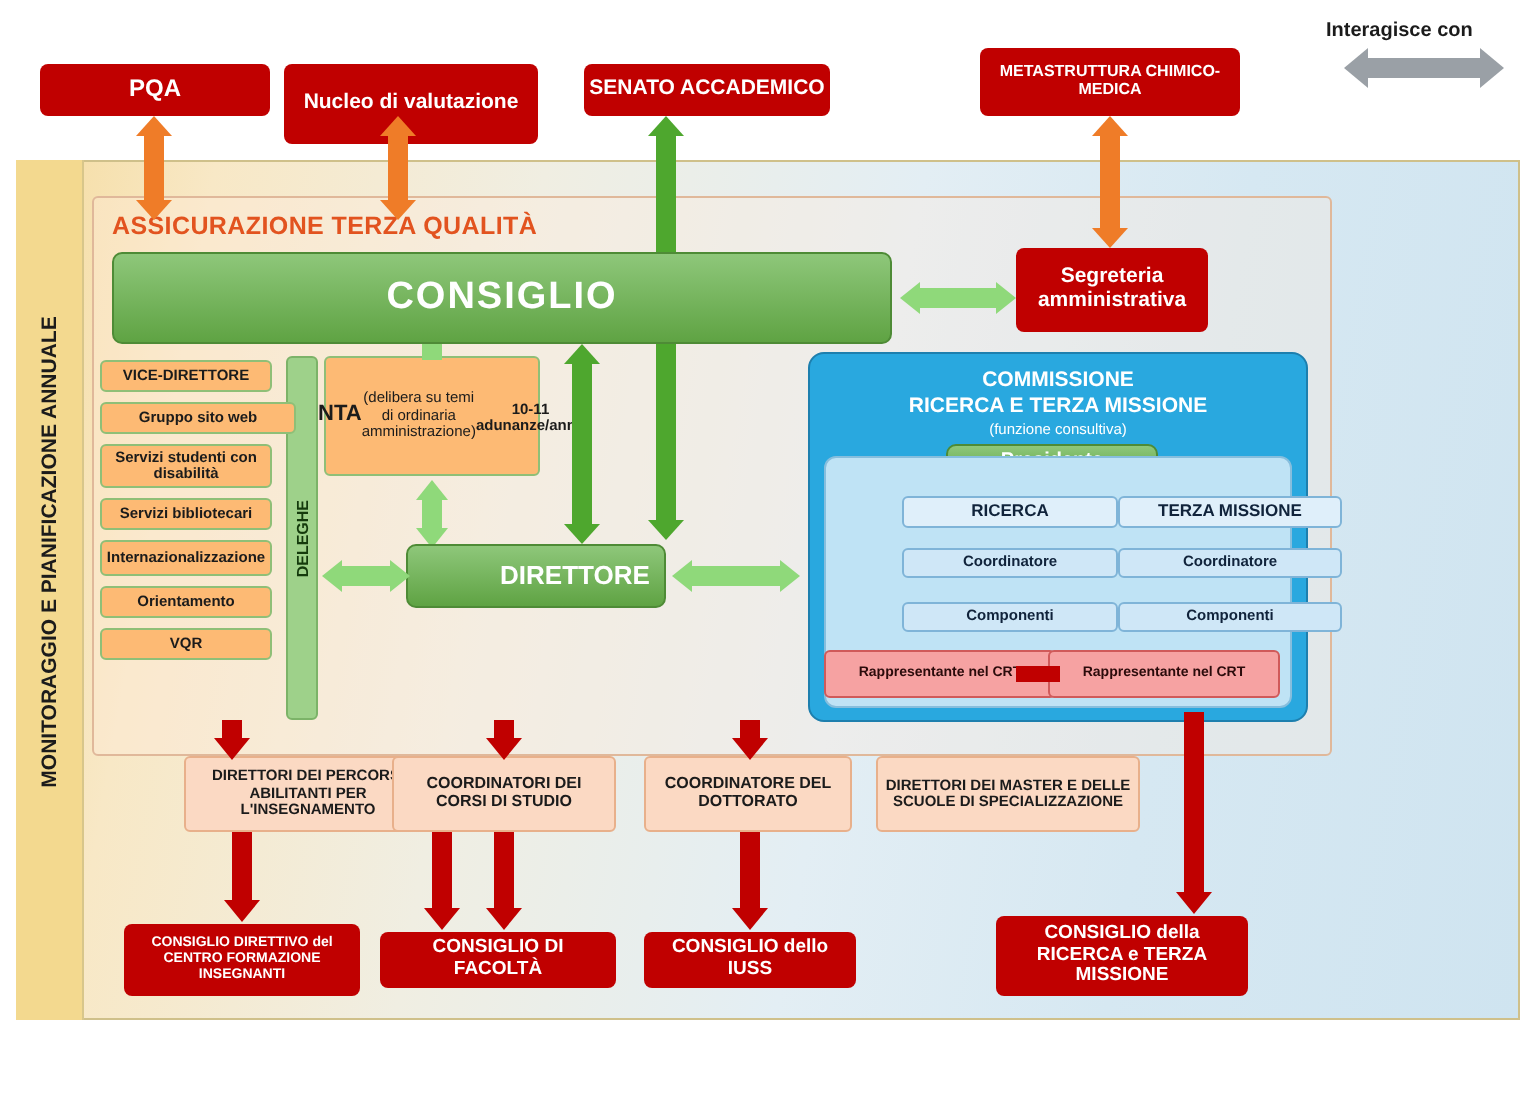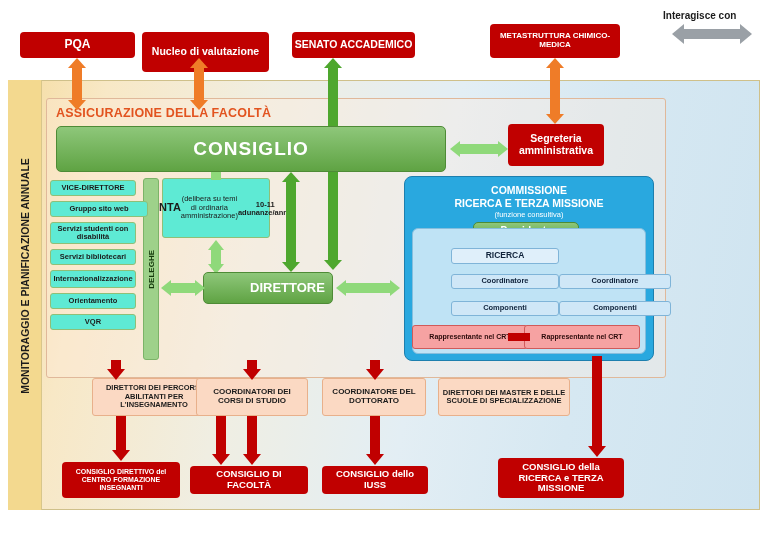--- a/index.html
+++ b/index.html
@@ -7,21 +7,21 @@
   #canvas{position:relative;width:768px;height:548px;}
   .abs{position:absolute;box-sizing:border-box;}
 
   
   .box{display:flex;align-items:center;justify-content:center;text-align:center;line-height:1.12;}
 
   .red-box{background:#c00000;color:#ffffff;font-weight:bold;border-radius:4px;}
   .green-box{background:#6ab04c;color:#ffffff;font-weight:bold;border-radius:5px;border:1px solid #4e8b36;}
   .green-grad{background:linear-gradient(#8ec77a,#5fa343);}
   .peach-box{background:#fbd9c3;border:1px solid #e8b08b;color:#1b1b1b;font-weight:bold;border-radius:3px;}
-  .lgreen-box{background:#5eead4;border:1px solid #8fbf77;color:#1b1b1b;font-weight:bold;border-radius:3px;}
+  .lgreen-box{background:#fdba74;border:1px solid #8fbf77;color:#1b1b1b;font-weight:bold;border-radius:3px;}
   .bluebox{background:#cfe7f7;border:1px solid #7fb4d8;color:#10233b;border-radius:3px;font-weight:bold;margin-left:32px;}
   .pinkbox{background:#f6a2a2;border:1px solid #d05a5a;color:#2b0b0b;border-radius:3px;font-weight:bold;}
 
   
   #panel{left:8px;top:80px;width:752px;height:430px;
     background:linear-gradient(100deg,#f5dca0 0%,#f8e8c6 12%,#f0eee2 32%,#e3eef4 55%,#d6e8f2 75%,#cfe4f0 100%);
     border:1px solid #cfc08a;}
   #leftband{left:8px;top:80px;width:34px;height:430px;background:#f3d98f;border-right:1px solid #d8c68a;}
   #leftband span{display:block;transform:rotate(-90deg);white-space:nowrap;font-size:10.5px;font-weight:bold;color:#1b1b1b;}
   #leftband .wrap{position:absolute;left:-118px;top:190px;width:270px;text-align:center;}
@@ -84,21 +84,21 @@
   </div>
 
   <div class="abs" id="panel"></div>
   <div class="abs" id="leftband">
     <div class="wrap">
         <span>MONITORAGGIO E PIANIFICAZIONE ANNUALE</span>
       </div>
   </div>
 
   <div class="abs" id="aqbox"></div>
-  <div class="abs" id="aqtitle">ASSICURAZIONE DELLA FACOLTÀ</div>
+  <div class="abs" id="aqtitle">ASSICURAZIONE TERZA QUALITÀ</div>
 
   <div class="abs box red-box" style="left:20px;top:32px;width:115px;height:26px;font-size:12px;">PQA</div>
   <div class="abs box red-box" style="left:142px;top:32px;width:127px;height:40px;font-size:10.5px;">Nucleo di valutazione</div>
   <div class="abs box red-box" style="left:292px;top:32px;width:123px;height:26px;font-size:10.5px;">SENATO ACCADEMICO</div>
   <div class="abs box red-box" style="left:490px;top:24px;width:130px;height:34px;font-size:8px;padding:0 4px;">METASTRUTTURA CHIMICO-MEDICA</div>
 
   <div class="abs arrow" style="left:68px;top:58px;width:18px;height:52px;">
     <div class="shaft oshaft" style="left:4px;top:10px;width:10px;height:32px;"></div>
     <div class="head ohead-up" style="left:0px;top:0px;"></div>
     <div class="head ohead-dn" style="left:0px;top:42px;"></div>
@@ -190,20 +190,21 @@
   <div class="abs" style="left:410px;top:197px;width:238px;text-align:center;color:#ffffff;font-weight:bold;font-size:10.5px;">RICERCA E TERZA MISSIONE</div>
   <div class="abs box green-box green-grad" style="left:473px;top:222px;width:106px;height:18px;font-size:10px;">Presidente</div>
 
   <div class="abs" id="commInner"></div>
 
   <div class="abs box bluebox" style="left:419px;top:248px;width:108px;height:16px;font-size:8.5px;background:#dfeffa;">RICERCA</div>
   <div class="abs box bluebox" style="left:419px;top:274px;width:108px;height:15px;font-size:7.5px;">Coordinatore</div>
   <div class="abs box bluebox" style="left:419px;top:301px;width:108px;height:15px;font-size:7.5px;">Componenti</div>
   <div class="abs box pinkbox" style="left:412px;top:325px;width:116px;height:24px;font-size:7px;padding:0 3px;">Rappresentante nel CRT</div>
 
+  <div class="abs box bluebox" style="left:527px;top:248px;width:112px;height:16px;font-size:8.5px;background:#dfeffa;">TERZA MISSIONE</div>
   <div class="abs box bluebox" style="left:527px;top:274px;width:112px;height:15px;font-size:7.5px;">Coordinatore</div>
   <div class="abs box bluebox" style="left:527px;top:301px;width:112px;height:15px;font-size:7.5px;">Componenti</div>
   <div class="abs box pinkbox" style="left:524px;top:325px;width:116px;height:24px;font-size:7px;padding:0 3px;">Rappresentante nel CRT</div>
 
   <div class="abs" style="left:508px;top:333px;width:22px;height:8px;background:#c00000;"></div>
 
   <div class="abs box peach-box" style="left:56px;top:378px;width:124px;height:38px;font-size:7.5px;padding:0 3px;margin-left:36px;">DIRETTORI DEI PERCORSI ABILITANTI PER L'INSEGNAMENTO</div>
   <div class="abs box peach-box" style="left:196px;top:378px;width:112px;height:38px;font-size:8px;padding:0 3px;">COORDINATORI DEI CORSI DI STUDIO</div>
   <div class="abs box peach-box" style="left:322px;top:378px;width:104px;height:38px;font-size:8px;padding:0 3px;">COORDINATORE DEL DOTTORATO</div>
   <div class="abs box peach-box" style="left:438px;top:378px;width:132px;height:38px;font-size:7.5px;padding:0 3px;">DIRETTORI DEI MASTER E DELLE SCUOLE DI SPECIALIZZAZIONE</div>

